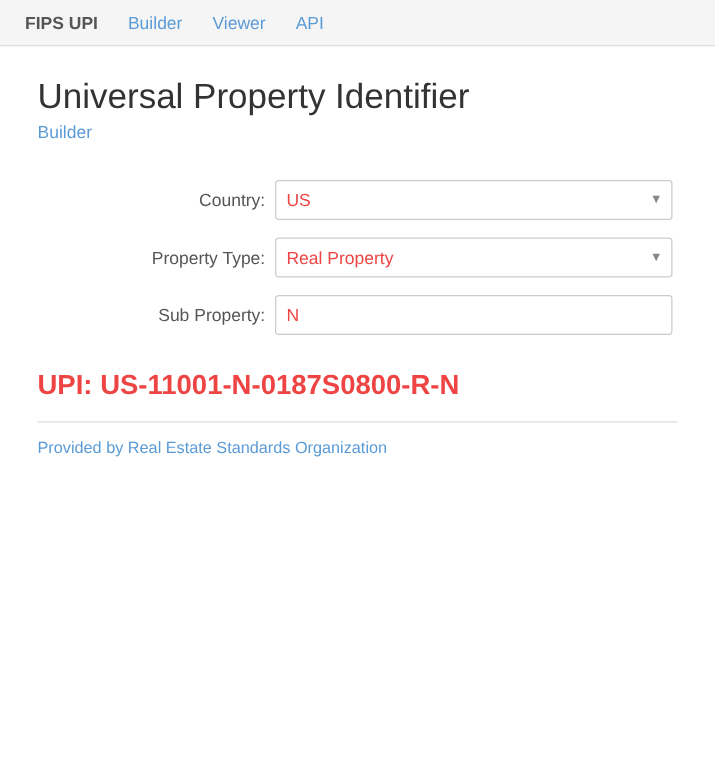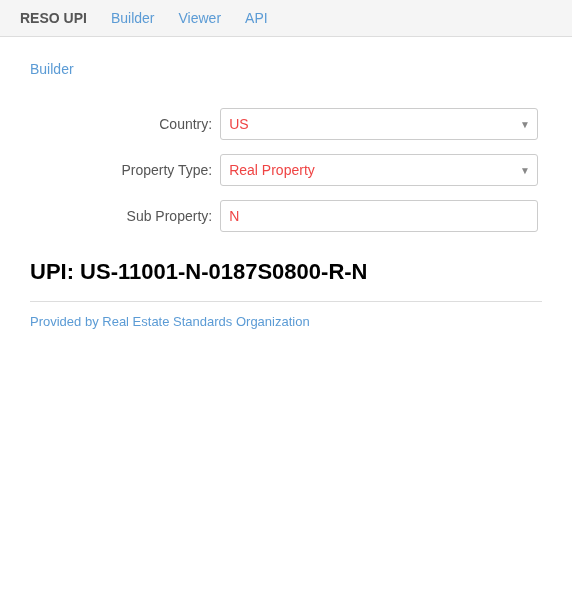--- a/index.html
+++ b/index.html
@@ -108,21 +108,21 @@
     }
     .sub-property-input {
       background: #e8e8e8;
       color: #555;
     }
 
     
     .upi-result {
       font-size: 22px;
       font-weight: bold;
-      color: #000000;
+      color: #ef4444;
       margin-top: 10px;
       margin-bottom: 16px;
     }
 
     
     .divider {
       border: none;
       border-top: 1px solid #ddd;
       margin: 10px 0 12px 0;
     }
@@ -130,28 +130,29 @@
     
     .footer-text {
       font-size: 13px;
       color: #5b9bd5;
     }
   </style>
 </head>
 <body>
 
 <nav class="navbar">
-  <span class="navbar-brand">RESO UPI</span>
+  <span class="navbar-brand">FIPS UPI</span>
   <a class="navbar-link">Builder</a>
   <a class="navbar-link">Viewer</a>
   <a class="navbar-link">API</a>
 </nav>
 
 <div class="main-content">
 
+  <h1 class="page-title">Universal Property Identifier</h1>
   <div class="page-subtitle">Builder</div>
 
   <table class="form-table">
     <tbody>
 
       <tr>
         <td class="form-label">Country:</td>
         <td class="form-control-wrap">
           <div class="select-wrapper">
             <select>

